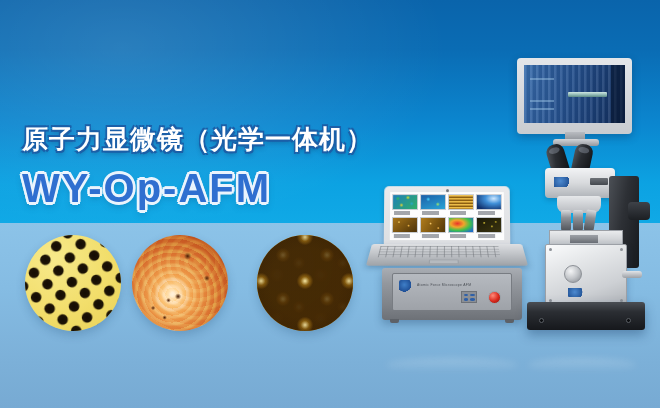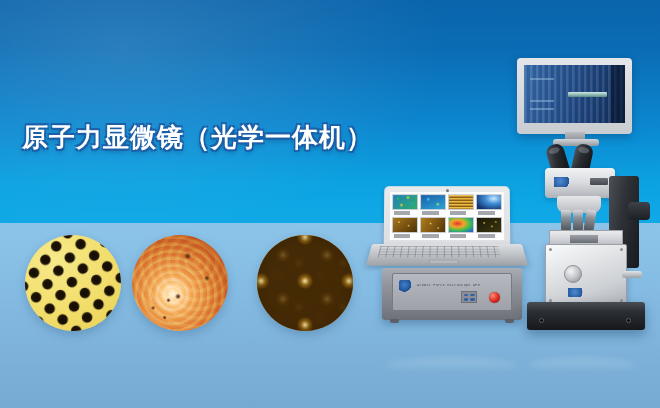--- a/index.html
+++ b/index.html
@@ -6,21 +6,20 @@
   html,body { width:660px; height:408px; overflow:hidden; }
   body {
     font-family:"Liberation Sans", sans-serif;
     background:#7db2d8;
     position:relative;
   }
   .stage {
     position:absolute; inset:0;
     width:660px; height:408px;
     overflow:hidden;
-    font-family:Liberation Mono, monospace;
   }
 
   
   .bg-top {
     position:absolute; left:0; top:0; width:660px; height:223px;
     background:linear-gradient(180deg,#0a64ab 0%, #0a6cb4 22%, #0b86cf 55%, #0ca2e2 82%, #10a9e6 100%);
   }
   .bg-bottom {
     position:absolute; left:0; top:223px; width:660px; height:185px;
     background:linear-gradient(180deg,#8cc3e8 0%, #85bce3 35%, #7cb0d8 75%, #77aad3 100%);
@@ -384,20 +383,21 @@
 </head>
 <body>
 
 <div class="stage">
 
   <div class="bg-top"></div>
   <div class="bg-bottom"></div>
   <div class="bg-glow"></div>
 
   <div class="headline">原子力显微镜（光学一体机）</div>
+  <div class="model">WY-Op-AFM</div>
 
   <div class="sample" id="sample-1">
     <div class="s1-base"></div>
     <div class="s1-dots"></div>
     <div class="s1-dots2"></div>
   </div>
 
   <div class="sample" id="sample-2">
     <div class="s2-base"></div>
     <div class="s2-swirl"></div>

